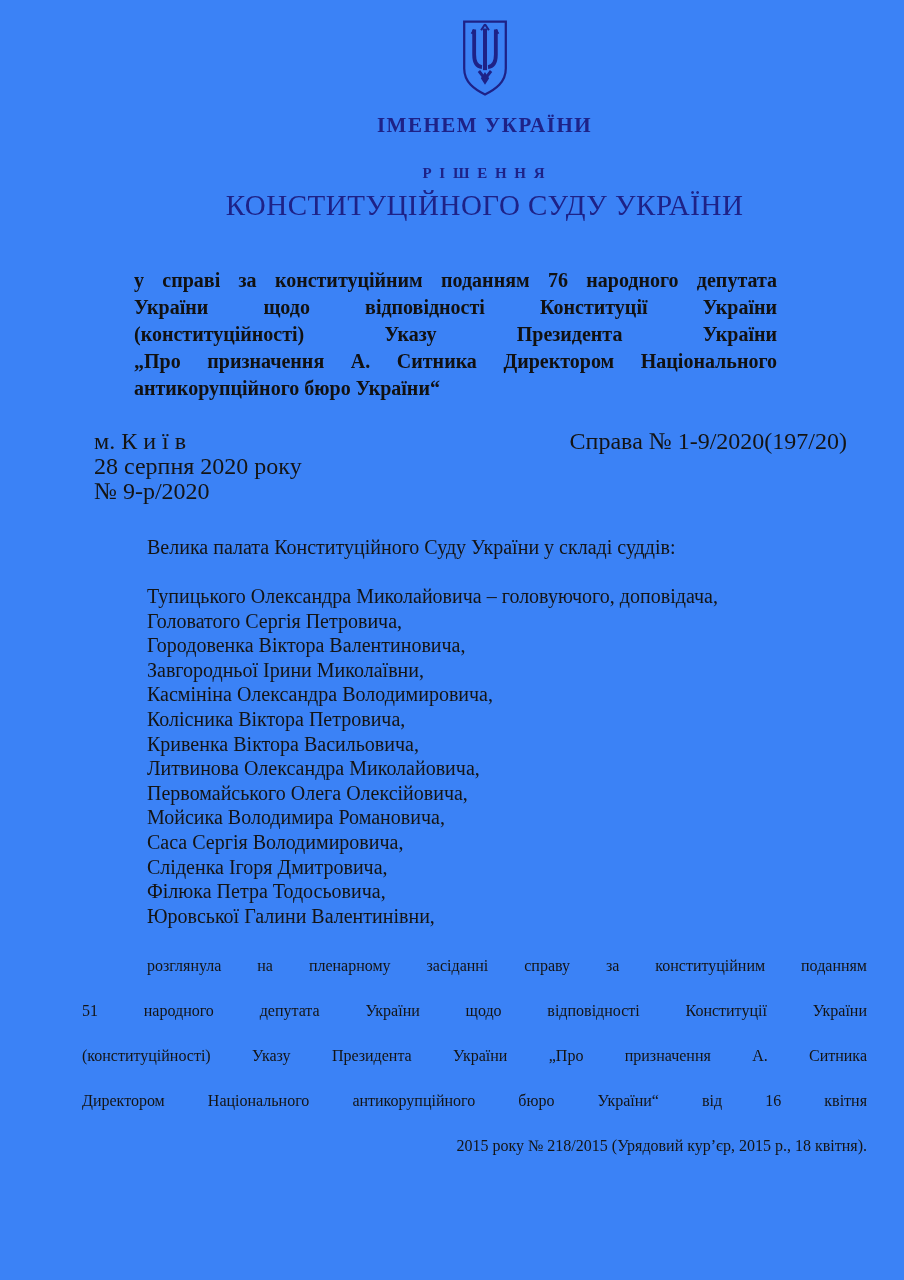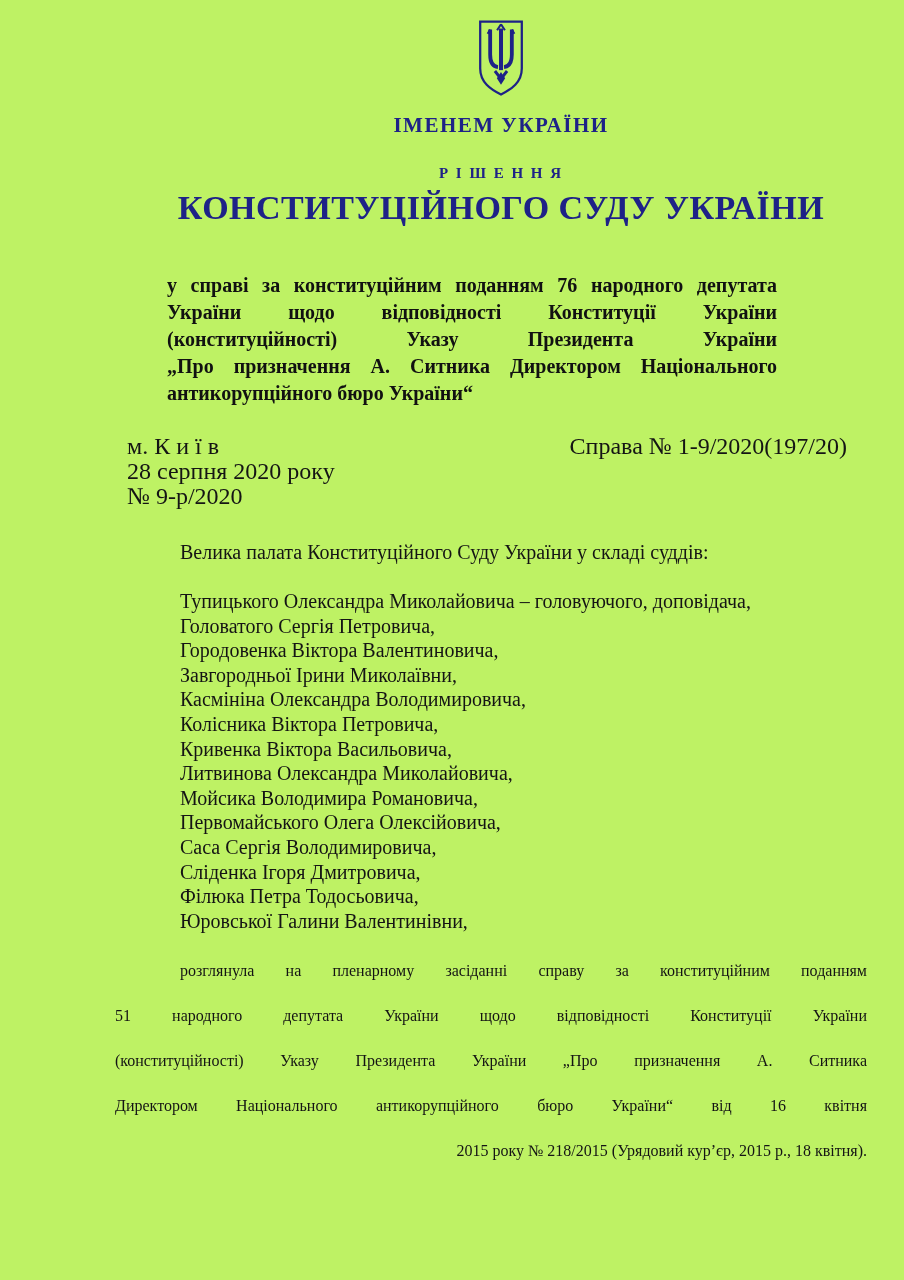--- a/index.html
+++ b/index.html
@@ -5,26 +5,26 @@
   html, body {
     margin: 0;
     padding: 0;
     background: #ffffff;
   }
   .page {
     position: relative;
     width: 904px;
     height: 1280px;
     margin: 0 auto;
-    background: #bef264;
+    background: #3b82f6;
     font-family: "Liberation Serif", "DejaVu Serif", serif;
     color: #141414;
     overflow: hidden;
     box-sizing: border-box;
-    padding: 16px 37px 0 115px;
+    padding: 16px 37px 0 82px;
   }
   .center { text-align: center; }
 
   
   .emblem-wrap {
     text-align: center;
     margin-left: 20px;            
   }
   .emblem-wrap svg { display: inline-block; }
 
@@ -41,22 +41,22 @@
     margin-top: 27px;
     margin-left: 20px;
     font-size: 15px;
     font-weight: bold;
     color: var(--navy, #1e2287);
     letter-spacing: 2px;
   }
   .h-court {
     margin-top: 7px;
     margin-left: 20px;
-    font-size: 34px;
-    font-weight: bold;
+    font-size: 29px;
+    font-weight: normal;
     color: var(--navy, #1e2287);
     letter-spacing: 0.5px;
     white-space: nowrap;
   }
 
   
   .case-title {
     margin: 45px 90px 0 52px;
     font-size: 20px;
     font-weight: bold;
@@ -158,22 +158,22 @@
 
   <ul class="judges">
     <li>Тупицького Олександра Миколайовича – головуючого, доповідача,</li>
     <li>Головатого Сергія Петровича,</li>
     <li>Городовенка Віктора Валентиновича,</li>
     <li>Завгородньої Ірини Миколаївни,</li>
     <li>Касмініна Олександра Володимировича,</li>
     <li>Колісника Віктора Петровича,</li>
     <li>Кривенка Віктора Васильовича,</li>
     <li>Литвинова Олександра Миколайовича,</li>
+    <li>Первомайського Олега Олексійовича,</li>
     <li>Мойсика Володимира Романовича,</li>
-    <li>Первомайського Олега Олексійовича,</li>
     <li>Саса Сергія Володимировича,</li>
     <li>Сліденка Ігоря Дмитровича,</li>
     <li>Філюка Петра Тодосьовича,</li>
     <li>Юровської Галини Валентинівни,</li>
   </ul>
 
   <div class="hearing">
     <div class="just indent">розглянула на пленарному засіданні справу за конституційним поданням</div>
     <div class="just">51 народного депутата України щодо відповідності Конституції України</div>
     <div class="just">(конституційності) Указу Президента України „Про призначення А. Ситника</div>

